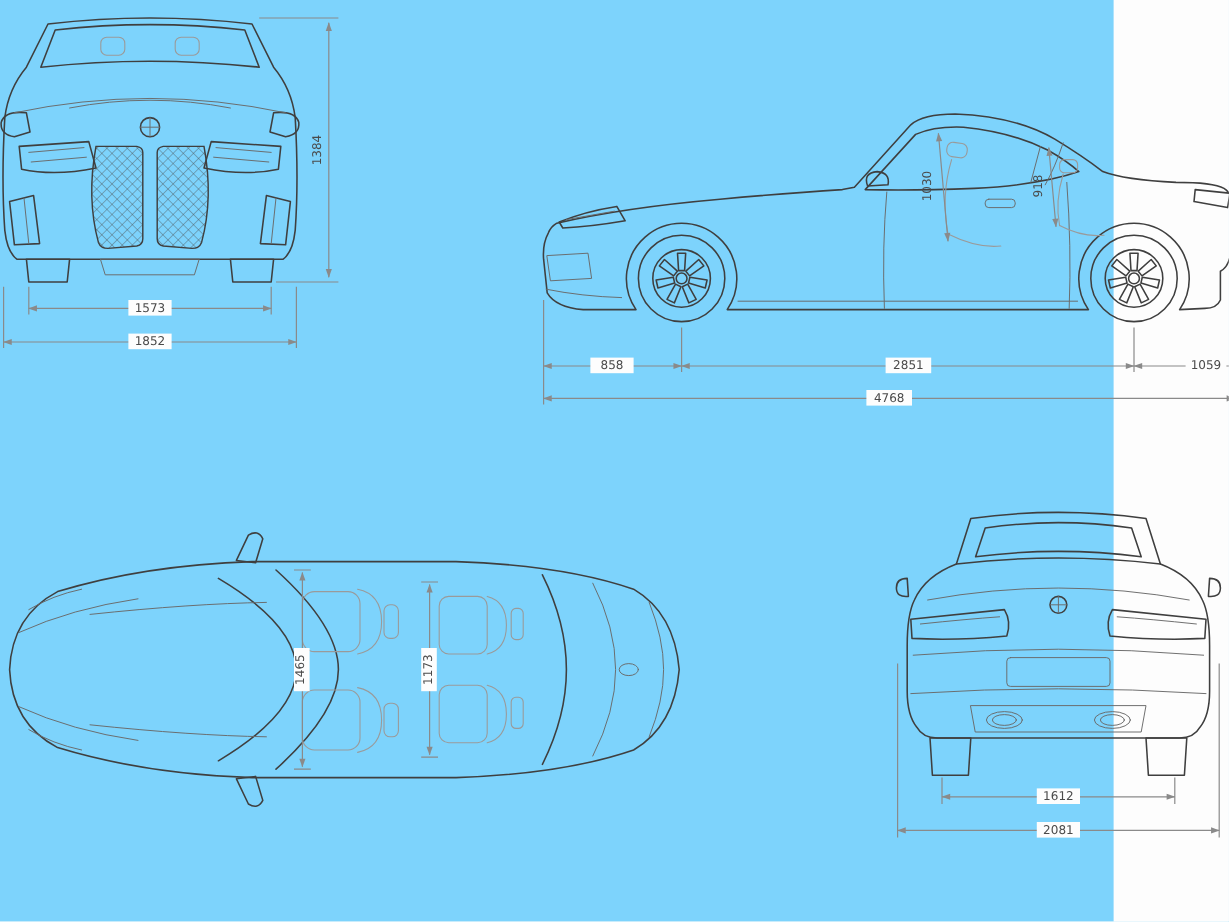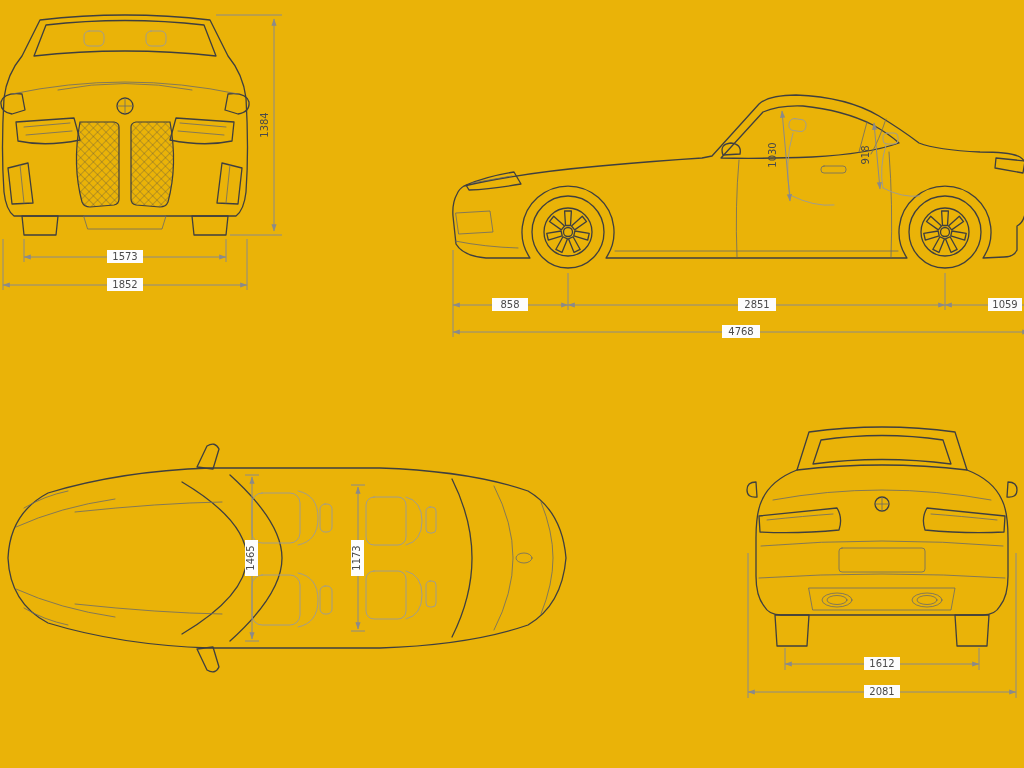--- a/index.html
+++ b/index.html
@@ -1,18 +1,18 @@
 <!DOCTYPE html>
 <html><head>
 <meta charset="utf-8">
 <style>
   * { margin:0; padding:0; box-sizing:border-box; }
   html, body { width:1024px; height:768px; background:#fdfdfd; overflow:hidden;
                font-family:"DejaVu Sans", sans-serif; }
-  #stage { position:relative; width:1024px; height:768px; background:#eab308; }
+  #stage { position:relative; width:928px; height:768px; background:#7dd3fc; }
   .view { position:absolute; }
   svg { display:block; overflow:visible; }
   .car    { stroke:#3f3f3f; fill:none; stroke-width:1.3; stroke-linecap:round; stroke-linejoin:round; }
   .thin   { stroke:#6a6a6a; fill:none; stroke-width:0.8; stroke-linecap:round; stroke-linejoin:round; }
   .interior { stroke:#9a9a9a; fill:none; stroke-width:0.9; stroke-linecap:round; }
   .grille { stroke:#3f3f3f; stroke-width:1.2; fill:url(#diam); }
   .dim    { stroke:#8a8a8a; fill:none; stroke-width:1; }
   .dim-text { font:10px "DejaVu Sans", sans-serif; fill:#4a4a4a; }
   .lbl-bg { fill:#fdfdfd; stroke:none; }
 </style>

